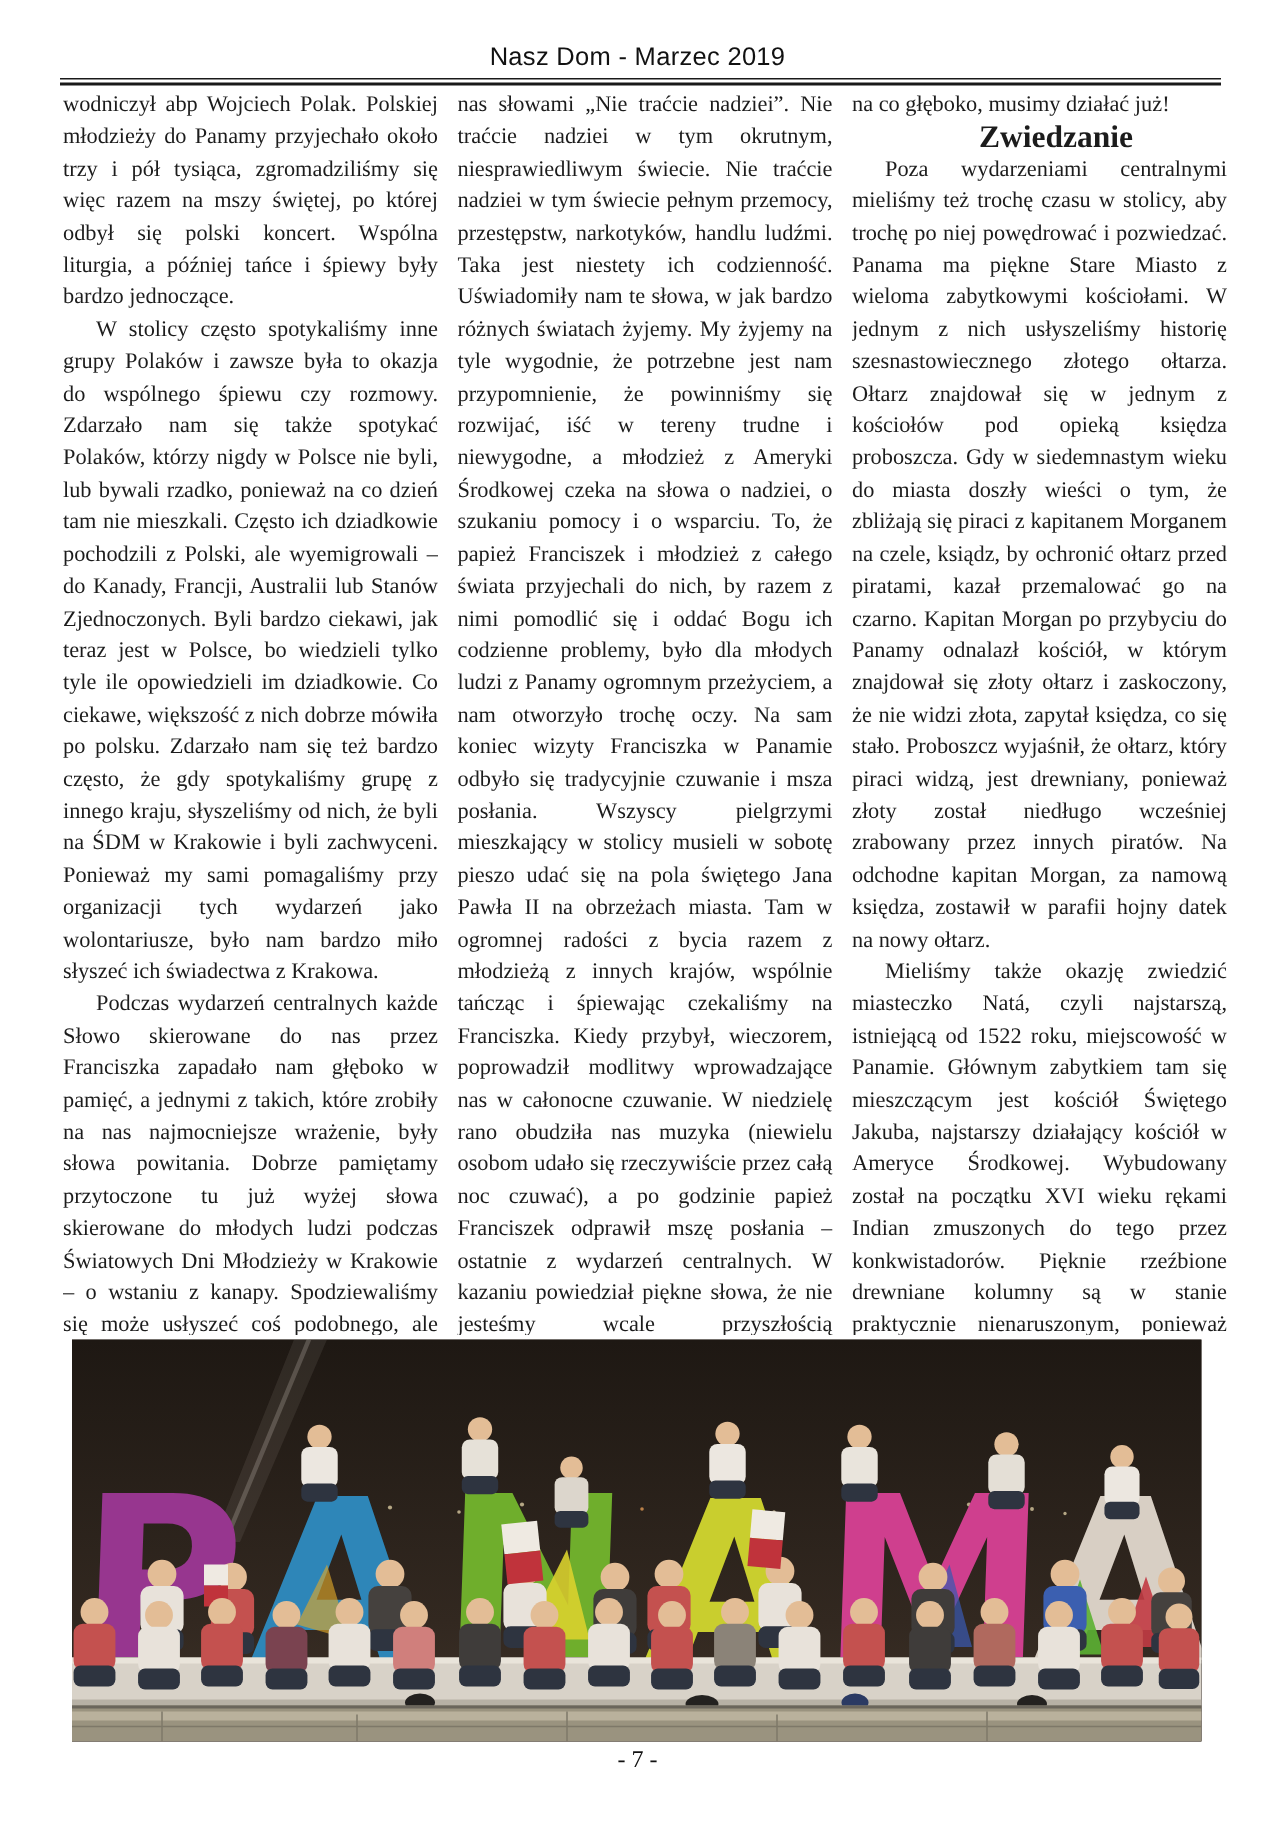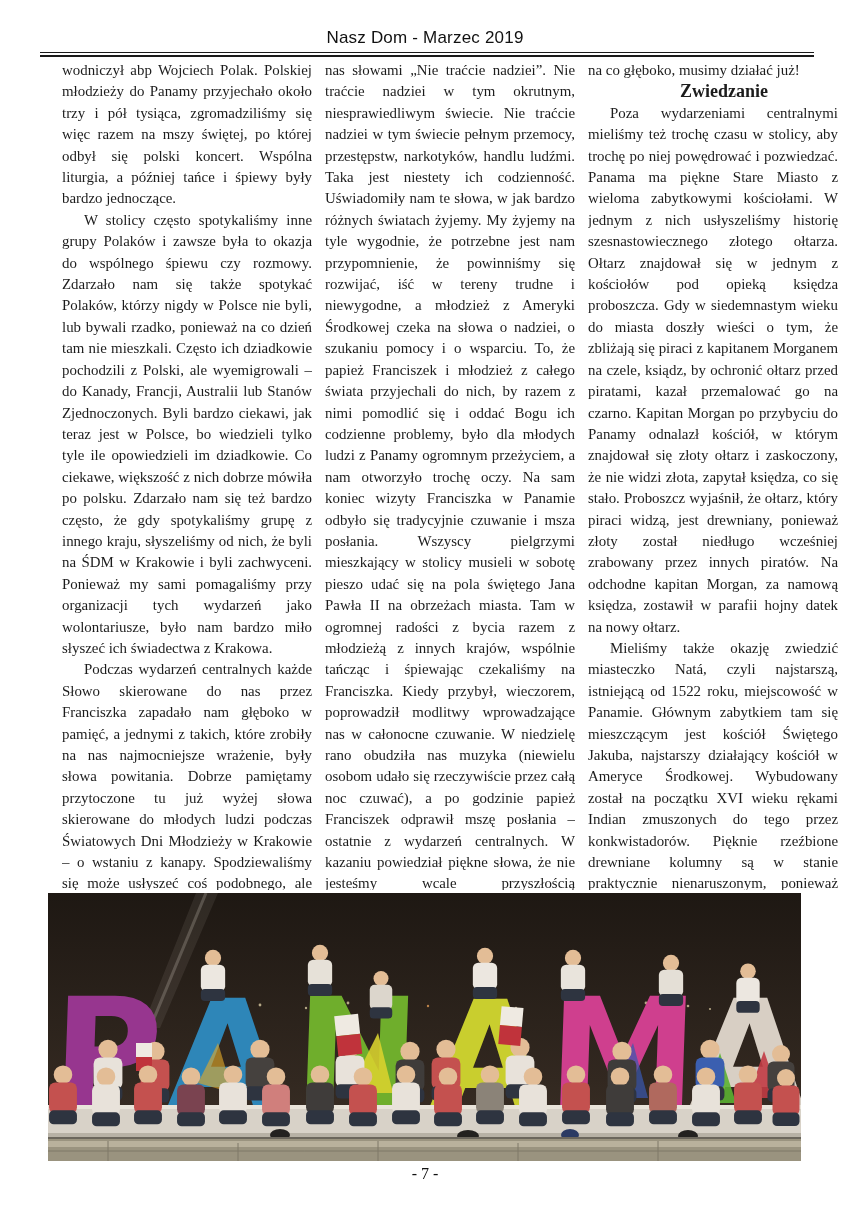--- a/index.html
+++ b/index.html
@@ -33,38 +33,37 @@
     border-bottom: 2px solid #1a1a1a;
   }
   .columns {
     position: absolute;
     top: 60px;
     left: 42px;
     width: 776px;
     height: 830px;
     display: flex;
     gap: 13px;
-    margin-left: 20px;
   }
   .col {
     width: 250px;
     height: 830px;
     overflow: hidden;
     font-size: 14.9px;
     line-height: 21.4px;
     text-align: justify;
     text-justify: inter-word;
   }
   .col p { margin: 0; text-indent: 22px; }
   .col p.noindent { text-indent: 0; }
   .section-heading {
     margin: 21px 0 0 0;
     text-align: center;
     font-weight: bold;
-    font-size: 18px;
+    font-size: 21px;
     text-indent: 0;
   }
   .photo {
     position: absolute;
     top: 893px;
     left: 48px;
     width: 753px;
     height: 268px;
     background: #241c17;
   }

